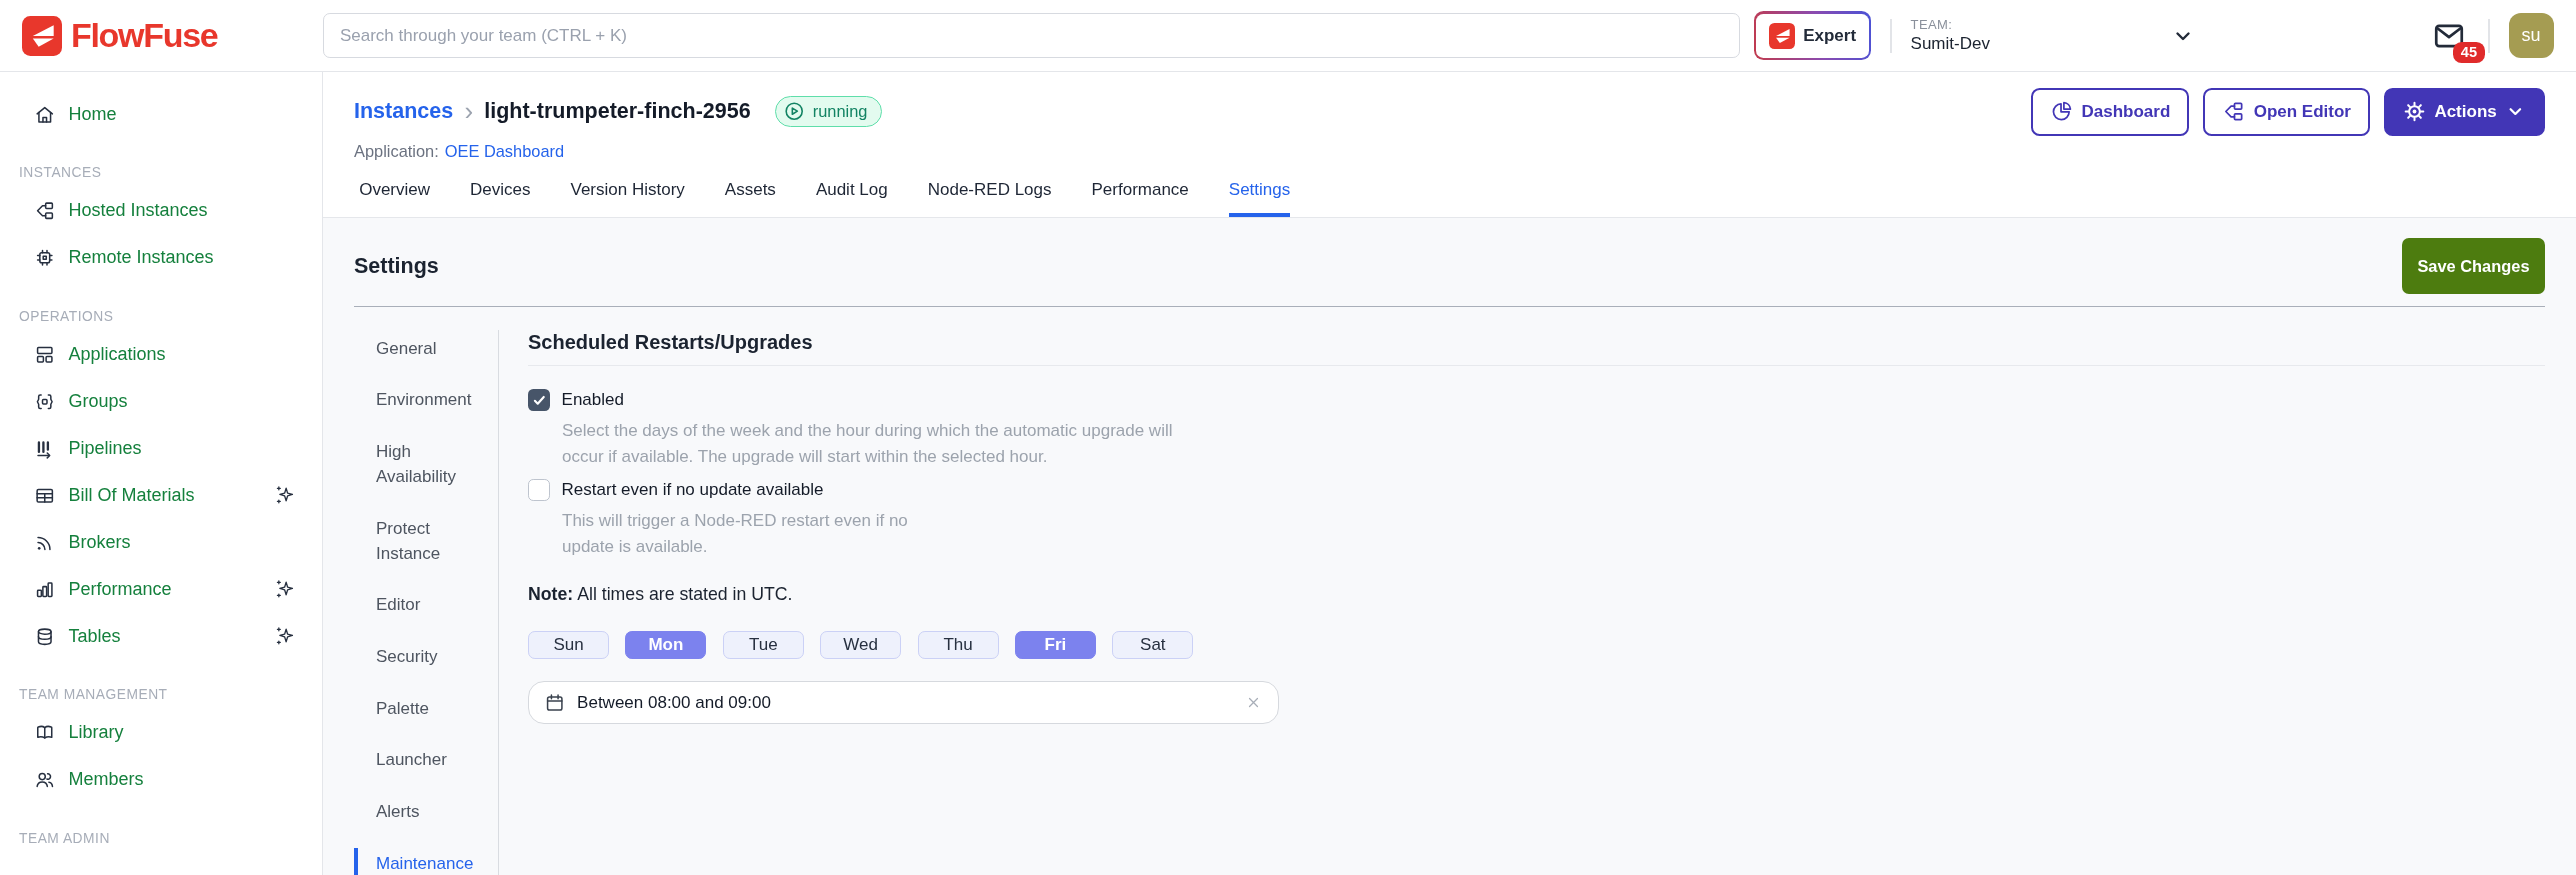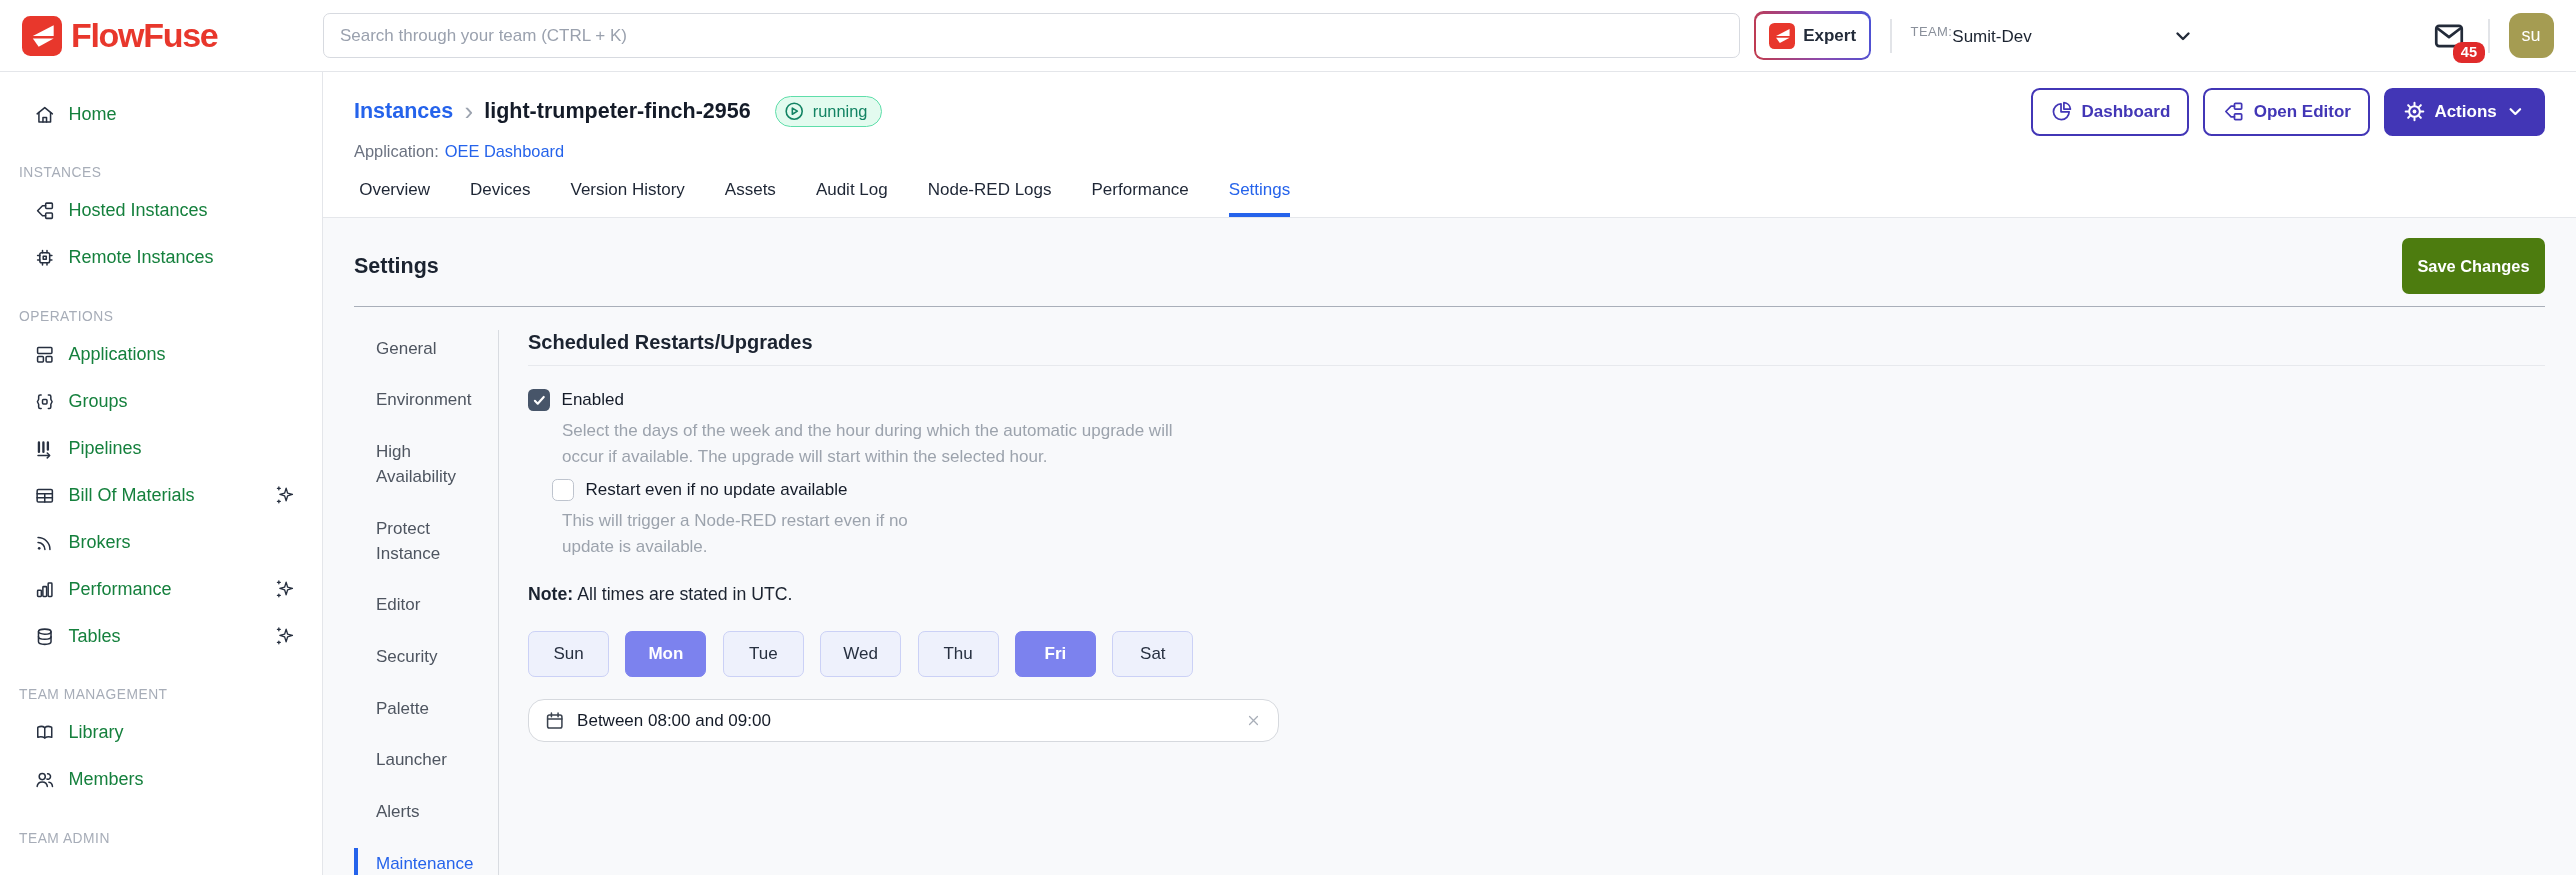--- a/index.html
+++ b/index.html
@@ -18,21 +18,21 @@
   .brand-name{font-size:34px;font-weight:700;color:#E8372C;letter-spacing:-1.3px;}
   .search-input{flex:none;width:1417px;height:45px;border:1.3px solid #D7DAE0;border-radius:6.9px;
     padding:0 15.5px;font-size:17px;color:#b91c1c;font-family:"Liberation Sans",sans-serif;outline:none;}
   .search-input::placeholder{color:#9AA1AE;}
   .expert-border{margin-left:13.8px;padding:2.2px;border-radius:9.5px;
     background:linear-gradient(80deg,#C23A4C 0%,#8A4BB0 55%,#4A52D6 100%);cursor:pointer;}
   .expert-inner{background:#fff;border-radius:7.3px;height:44px;display:flex;align-items:center;gap:7.8px;padding:8px 13px;}
   .expert-label{font-size:17px;font-weight:700;color:#232B39;}
   .hdr-div{width:1.3px;height:34px;background:#E2E4E8;margin:0 19px;flex:none;}
   .team{width:284px;display:flex;align-items:center;cursor:pointer;}
-  .team-labels{display:flex;flex-direction:row;}
+  .team-labels{display:flex;flex-direction:column;}
   .team-label{font-size:13px;color:#8A909B;letter-spacing:0.4px;}
   .team-name{font-size:17px;color:#1B2330;margin-top:2.6px;}
   .team-chevron{margin-left:auto;color:#232B39;}
   .spacer{flex:1;}
   .mail-wrap{position:relative;width:41px;height:41px;display:flex;align-items:center;justify-content:center;cursor:pointer;color:#232B39;}
   .notif-badge{position:absolute;right:-15.5px;bottom:-6.9px;background:#E02B2B;color:#ffffff;
     font-size:14.6px;font-weight:700;padding:3.4px 7.8px;border-radius:8.6px;line-height:1;}
   .avatar{width:45px;height:45px;border-radius:12px;background:#A59C52;color:#fff;
     display:flex;align-items:center;justify-content:center;font-size:18px;cursor:pointer;}
 
@@ -76,32 +76,32 @@
   .settings-body{flex:1;display:flex;margin-top:22.4px;}
   .snav{width:144px;flex:none;padding-top:3.4px;}
   .snav-item{width:129px;padding:2.6px 0 2.6px 18px;border-left:4.3px solid transparent;font-size:17px;
     color:#4E5560;margin-bottom:21.5px;line-height:25px;cursor:pointer;}
   .snav-item.active{color:#2563EB;border-left-color:#2563EB;}
   .sdiv{width:0;border-left:1.3px solid #D9DCE1;}
   .panel{flex:1;padding-left:29px;padding-top:1.7px;}
   .panel-title{font-size:20px;font-weight:700;color:#1B2330;}
   .panel-div{margin-top:11.2px;border-bottom:1.3px solid #E7E9ED;}
   .check-row{display:flex;align-items:center;gap:11.2px;margin-top:22.4px;}
-  .check-row.second{margin-top:8.6px;margin-left:24px;}
+  .check-row.second{margin-top:8.6px;}
   .checkbox{width:22.4px;height:22.4px;border-radius:5.2px;flex:none;cursor:pointer;}
   .checkbox.checked{background:#475569;display:flex;align-items:center;justify-content:center;}
   .checkbox.unchecked{background:#fff;border:1.6px solid #BEC4CE;}
   .check-label{font-size:17px;color:#141B28;}
   .check-desc{margin:6.9px 0 0 34px;font-size:17px;line-height:26px;color:#9CA3AD;}
   .desc-1{max-width:613px;}
   .desc-2{max-width:395px;}
   .note{margin-top:24px;font-size:17.7px;color:#1B2330;}
   .note b{font-weight:700;}
   .days{display:flex;gap:16.4px;margin-top:26px;}
-  .day{width:81px;height:46px;border-radius:6.9px;display:flex;align-items:center;justify-content:center;
+  .day{width:81px;height:28px;border-radius:6.9px;display:flex;align-items:center;justify-content:center;
     font-size:17px;cursor:pointer;}
   .day.off{background:#EEF1FC;border:1.3px solid #CBD1F6;color:#273040;}
   .day.on{background:#7C82EE;border:1.3px solid #7C82EE;color:#fff;font-weight:700;}
   .time-field{margin-top:22.4px;width:751px;height:43px;border:1.3px solid #D6D9DE;border-radius:16px;
     background:#fff;display:flex;align-items:center;padding:0 14.6px;gap:12px;cursor:pointer;}
   .time-text{font-size:17px;color:#141B28;}
   .clear-x{margin-left:auto;color:#A8AEB8;cursor:pointer;}
 </style>
 </head>
 <body>

